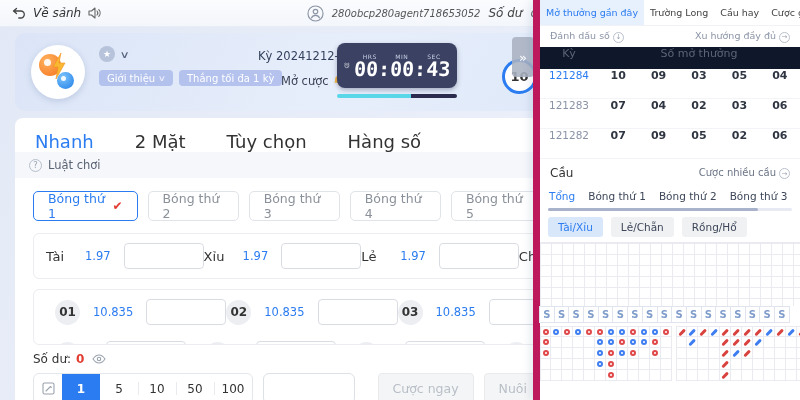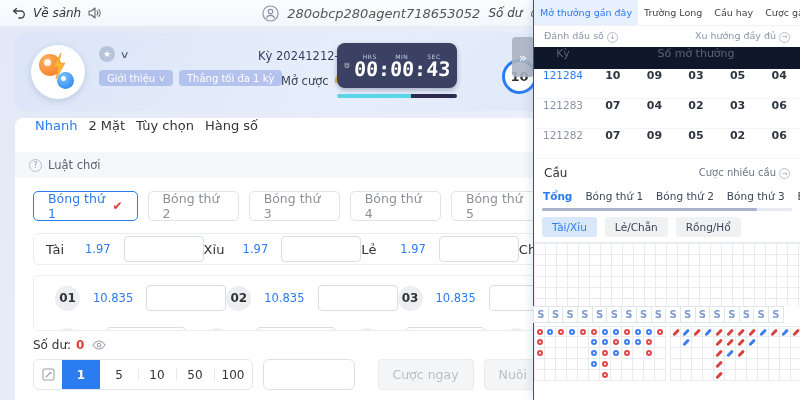--- a/index.html
+++ b/index.html
@@ -8,21 +8,21 @@
     font-family:"DejaVu Sans","Liberation Sans",sans-serif;
     background:linear-gradient(135deg,#e2e8f5 0%,#eaeffa 55%,#e6ecf8 100%);
     position:relative; color:#333; font-size:12px;
   }
   
   .topbar { position:absolute; left:0; top:0; width:800px; height:27px;
     background:linear-gradient(180deg,#fbfcfe,#f3f6fb); display:flex; align-items:center;
     padding:0 12px; z-index:1; border-bottom:1px solid rgba(200,210,230,.35);font-style:italic; }
   .topbar .left { display:flex; align-items:center; gap:7px; color:#333; }
   .topbar .right { margin-left:auto; display:flex; align-items:center; gap:8px; padding-right:250px; color:#444; }
-  .uname { font-size:13px; color:#555; }
+  .uname { font-size:10px; color:#555; }
   .baltxt { font-size:12px; color:#444; }
   .cur { font-size:12px; color:#666; }
   
   .main { position:absolute; left:15px; top:33px; width:545px; z-index:2; }
   .hcard { position:relative; height:78px; border-radius:10px;
     background:linear-gradient(120deg,#dbe5f7 0%,#e7eefb 60%,#dfe9f9 100%); }
   .logo { position:absolute; left:16px; top:12px; width:54px; height:54px; border-radius:50%;
     background:#fff; box-shadow:0 2px 6px rgba(90,110,160,.25); }
   .ball-o { position:absolute; left:8px; top:9px; width:22px; height:22px; border-radius:50%;
     background:radial-gradient(circle at 35% 30%,#ffb25e,#f6731d); }
@@ -53,32 +53,32 @@
   .pbar { margin-top:6px; height:4px; border-radius:2px; overflow:hidden; display:flex; }
   .pbar .p1 { width:62%; background:#59d6e8; }
   .pbar .p2 { flex:1; background:#2c2a4d; }
   .collapsetab { position:absolute; left:497px; top:4px; width:22px; height:40px; background:rgba(170,178,194,.88);
     border-radius:4px; color:#fff; font-size:13px; display:flex; align-items:center; justify-content:center; z-index:3; }
   .circle10 { position:absolute; left:487px; top:26px; width:35px; height:35px; border-radius:50%;
     background:#fff; border:3px solid #2b7cf0; color:#333; font-size:13px; font-weight:bold;
     display:flex; align-items:center; justify-content:center; z-index:3; }
   
   .ccard { margin-top:7px; background:#fff; border-radius:8px 8px 0 0; height:282px; position:relative; }
-  .mtabs { display:flex; gap:11px; padding:0 0 0 20px; height:34px; align-items:flex-start; font-size:13px; color:#333; }
+  .mtabs { display:flex; gap:41px; padding:0 0 0 20px; height:34px; align-items:flex-end; font-size:18px; color:#333; }
   .mtab.active { color:#2b7cf0; }
   .rulesrow { background:#f5f7fb; height:26px; display:flex; align-items:center; gap:6px; padding:0 14px;
     font-size:11.5px; color:#5a6472; }
   .qicon { width:13px; height:13px; border-radius:50%; border:1px solid #b6bfcc; color:#9aa4b2; font-size:8.5px;
     display:flex; align-items:center; justify-content:center; }
   .ballrow { display:flex; gap:10px; padding:13px 18px 12px 18px; }
   .ballbtn { height:30px; min-width:88px; padding:0 14px; border:1px solid #e0e3e8; border-radius:5px; background:#fff;
     color:#8a9099; font-size:12.5px; display:flex; align-items:center; justify-content:center; gap:5px; }
   .ballbtn.active { border-color:#2b7cf0; color:#2b7cf0; }
   .ballbtn .check { color:#e23b30; font-size:12px; }
-  .betbox { margin:0 18px; border:1px solid #ebedf0; border-radius:6px; height:32px; display:flex;
+  .betbox { margin:0 18px; border:1px solid #ebedf0; border-radius:6px; height:46px; display:flex;
     align-items:center; padding:0 12px; }
   .sgroup { display:flex; align-items:center; flex:1; }
   .blabel { font-size:13px; color:#333; min-width:26px; }
   .odds { color:#2b7cf0; font-size:11.5px; margin-left:13px; }
   .betin { width:80px; height:26px; border:1px solid #d9dde3; border-radius:4px; margin-left:13px; background:#fff; }
   .endlabel { margin-left:auto; font-size:13px; color:#333; }
   .numbox { margin:10px 18px 0 18px; border:1px solid #ebedf0; border-radius:6px; height:56px; overflow:hidden;
     padding:9px 12px 0 21px; }
   .numrow { display:flex; align-items:center; }
   .numrow + .numrow { margin-top:16px; }
@@ -93,21 +93,21 @@
   .chip { width:38px; height:100%; display:flex; align-items:center; justify-content:center; font-size:12px; color:#333;
     position:relative; }
   .chip:nth-child(n+4)::before { content:""; position:absolute; left:0; top:8px; bottom:8px; width:1px; background:#e8eaee; }
   .chip.active { background:#2b8cf0; background:#2b7cf0; color:#fff; font-weight:bold; }
   .amountin { width:92px; height:31px; border:1px solid #dde0e5; border-radius:6px; background:#fff; }
   .actbtn { height:31px; padding:0 14px; background:#f4f5f6; border:1px solid #e9eaec; border-radius:4px;
     color:#b9bfc7; font-size:12.5px; display:flex; align-items:center; }
   .actspacer { flex:1; }
   
   .panel { position:absolute; left:533px; top:0; width:267px; height:400px; background:#fff; z-index:5;
-    box-shadow:-3px 0 8px rgba(60,80,130,.12); border-left:1px solid #be185d; }
+    box-shadow:-3px 0 8px rgba(60,80,130,.12); border-left:7px solid #be185d; }
   .ptabs { display:flex; align-items:stretch; height:26px; border-bottom:1px solid #f0f2f6; }
   .ptab { display:flex; align-items:center; padding:0 6px; font-size:9.5px; color:#444; white-space:nowrap; }
   .ptab.active { background:#e7f0fd; color:#2b7cf0; }
   .psub { height:21px; display:flex; align-items:center; justify-content:space-between; padding:0 10px;
     font-size:9.5px; color:#8b94a6; }
   .circ { display:inline-flex; width:11px; height:11px; border:1px solid #b9c0cc; border-radius:50%;
     align-items:center; justify-content:center; font-size:7px; color:#9aa3b2; margin-left:3px; }
   .rtable { font-size:11px; }
   .rhead { display:flex; background:#0f172a; height:22px; align-items:flex-start; color:#5c6576; }
   .rhead .c1 { width:58px; text-align:center; }
@@ -115,21 +115,21 @@
   .result-row { display:flex; align-items:flex-start; height:30px; border-bottom:1px solid #f3f4f7; }
   .result-row .period { width:58px; text-align:center; color:#8a93a5; font-size:10.5px; }
   .result-row .period.latest { color:#2b7cf0; }
   .result-row .nums { flex:1; display:flex; }
   .result-row .num { flex:1; text-align:center; color:#2f3642; font-weight:600; font-size:11px; }
   .cauhead { height:24px; display:flex; align-items:center; justify-content:space-between; padding:0 10px; margin-top:2px; }
   .cauhead .t { font-size:12px; color:#333; }
   .cauhead .r { font-size:10px; color:#6b7florida485; color:#6b7485; }
   .cautabs { display:flex; gap:13px; padding:0 9px; height:22px; align-items:center; font-size:10.5px; color:#3c4658;
     white-space:nowrap; overflow:hidden; }
-  .cautab.active { color:#2b7cf0; font-weight:bold; }
+  .cautab.active { color:#2b7cf0; font-weight:normal; }
   .causcroll { margin:1px 8px 0 8px; height:3px; background:#e7eaf2; border-radius:2px; }
   .causcroll .thumb { width:86%; height:3px; background:#a9b2cb; border-radius:2px; }
   .modes { display:flex; gap:8px; padding:6px 8px 5px 8px; }
   .mode { font-size:10.5px; padding:4px 10px; border-radius:3px; background:#f0f1f3; color:#3c4658; }
   .mode.active { background:#d9e7fb; color:#2b7cf0; }
   .gridbg { height:64px; margin:0; 
     background-image:linear-gradient(#e9ebf1 1px,transparent 1px),linear-gradient(90deg,#e9ebf1 1px,transparent 1px);
     background-size:11px 11px; border-top:1px solid #e9ebf1; }
   .srow { display:flex; height:17px; }
   .scell { width:15.7px; height:17px; border:1px solid #e0e4ee; margin-left:-1px; display:flex; align-items:center;

